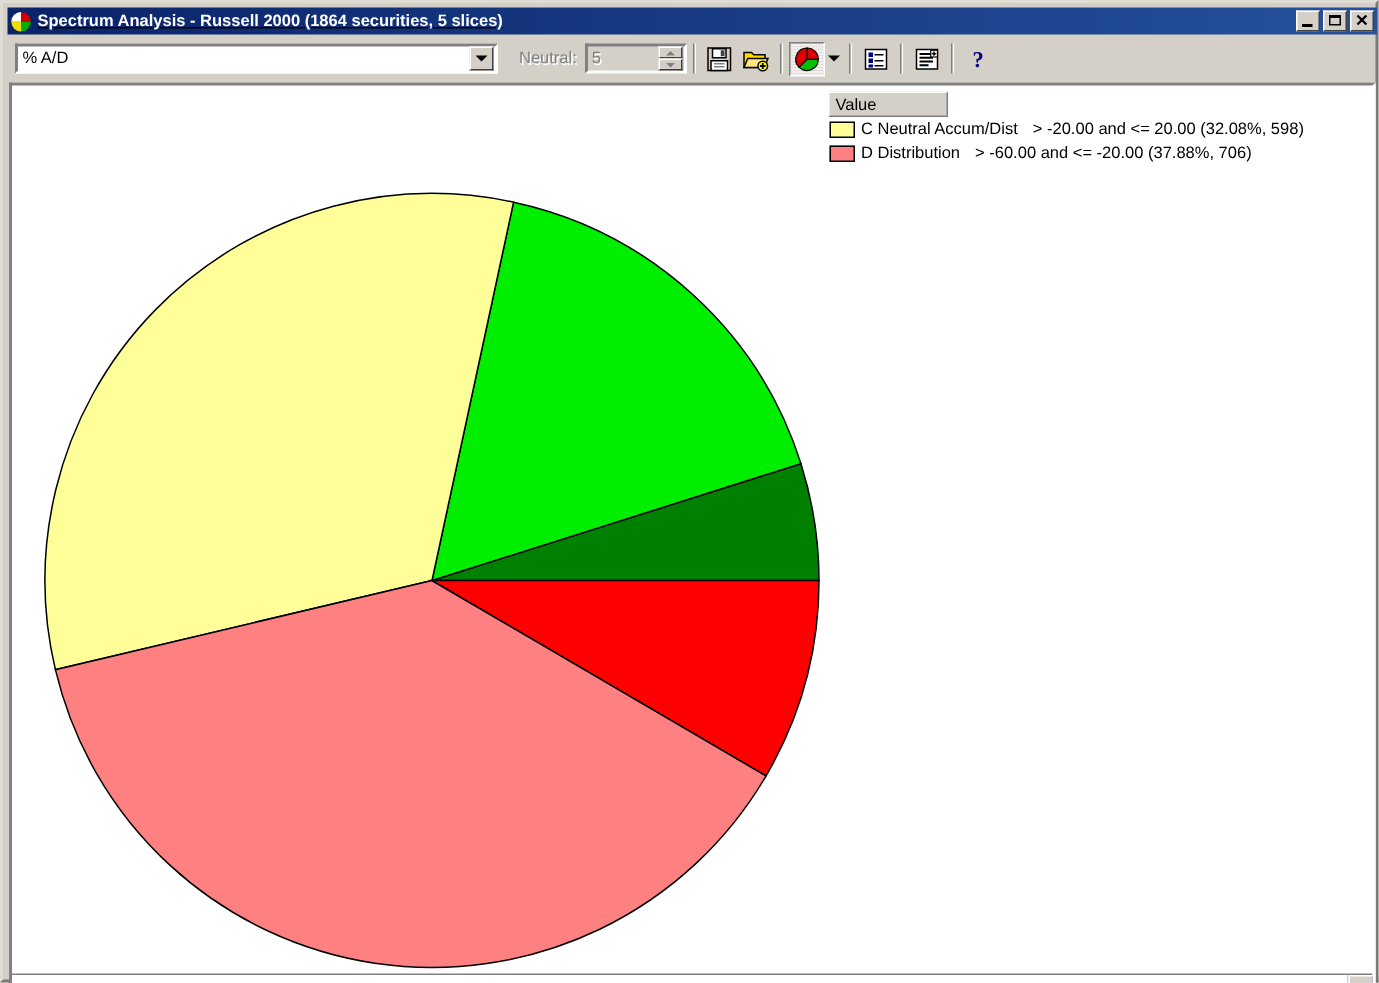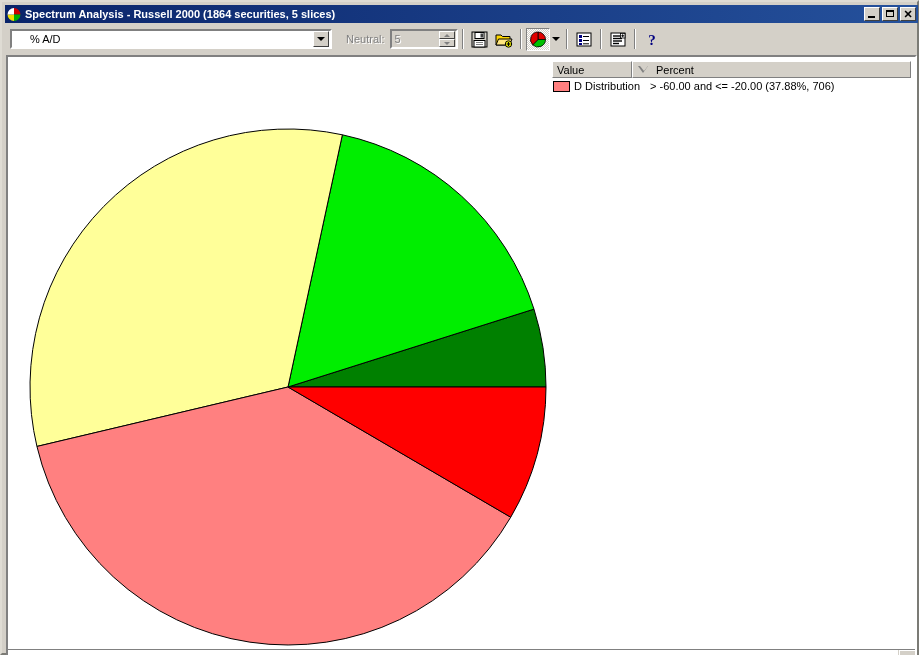--- a/index.html
+++ b/index.html
@@ -26,20 +26,21 @@
     box-sizing: border-box;
   }
 
   
   #title-bar {
     position: absolute; left: 3px; top: 3px;
     width: 913px; height: 18px;
     background: linear-gradient(to right, #0a246a 0%, #25519c 100%);
     display: flex; align-items: center;
     box-sizing: border-box;
+    text-decoration: underline;
   }
   #app-icon {
     width: 16px; height: 15px; margin-left: 1px; margin-right: 3px;
     position: relative; flex: 0 0 auto;
   }
   #title-text {
     color: #ffffff;
     font-size: 11px; font-weight: bold;
     letter-spacing: 0px;
     white-space: nowrap;
@@ -79,21 +80,21 @@
     background: #ffffff;
     border-left: 2px solid #808080;
     border-top: 2px solid #808080;
     border-right: 2px solid #ffffff;
     border-bottom: 2px solid #ffffff;
     display: flex; align-items: center;
     box-sizing: border-box;
     position: relative;
   }
   #combo-value {
-    flex: 1 1 auto; padding-left: 18px;
+    flex: 1 1 auto; padding-left: 3px;
     font-size: 11px; color: #000;
     white-space: nowrap; overflow: hidden;
   }
   #combo-arrow {
     width: 16px; height: 16px; margin-right: 1px;
     background: #d4d0c8;
     border-left: 1px solid #ffffff;
     border-top: 1px solid #ffffff;
     border-right: 1px solid #404040;
     border-bottom: 1px solid #404040;
@@ -404,26 +405,27 @@
           <path d="M 280 330 L 525.97 252.13 A 258 258 0 0 0 334.38 77.80 Z" fill="#00ee00" stroke="#000000" stroke-width="1"></path>
           <path d="M 280 330 L 334.38 77.80 A 258 258 0 0 0 28.94 389.44 Z" fill="#ffff99" stroke="#000000" stroke-width="1"></path>
           <path d="M 280 330 L 28.94 389.44 A 258 258 0 0 0 502.73 460.21 Z" fill="#ff8080" stroke="#000000" stroke-width="1"></path>
           <path d="M 280 330 L 502.73 460.21 A 258 258 0 0 0 538.00 330.00 Z" fill="#ff0000" stroke="#000000" stroke-width="1"></path>
         </svg>
     </div>
 
     <div id="legend">
       <div id="legend-header">
         <div class="lh-cell" id="lh-value">Value</div>
-        <div class="lh-cell" id="lh-percent">
-          <span class="sort-tri-outline"></span>
-          <span>Percent</span>
-        </div>
       </div>
       <div id="legend-rows">
+          <div class="legend-row">
+            <span class="swatch" style="background: rgb(255, 255, 153);"></span>
+            <span class="legend-name">C Neutral Accum/Dist</span>
+            <span class="legend-range">&gt; -20.00 and &lt;= 20.00 (32.08%, 598)</span>
+          </div>
           <div class="legend-row">
             <span class="swatch" style="background: rgb(255, 128, 128);"></span>
             <span class="legend-name">D Distribution</span>
             <span class="legend-range">&gt; -60.00 and &lt;= -20.00 (37.88%, 706)</span>
           </div>
         </div>
     </div>
 
     <div id="report-panel">
       <div id="report-text">

